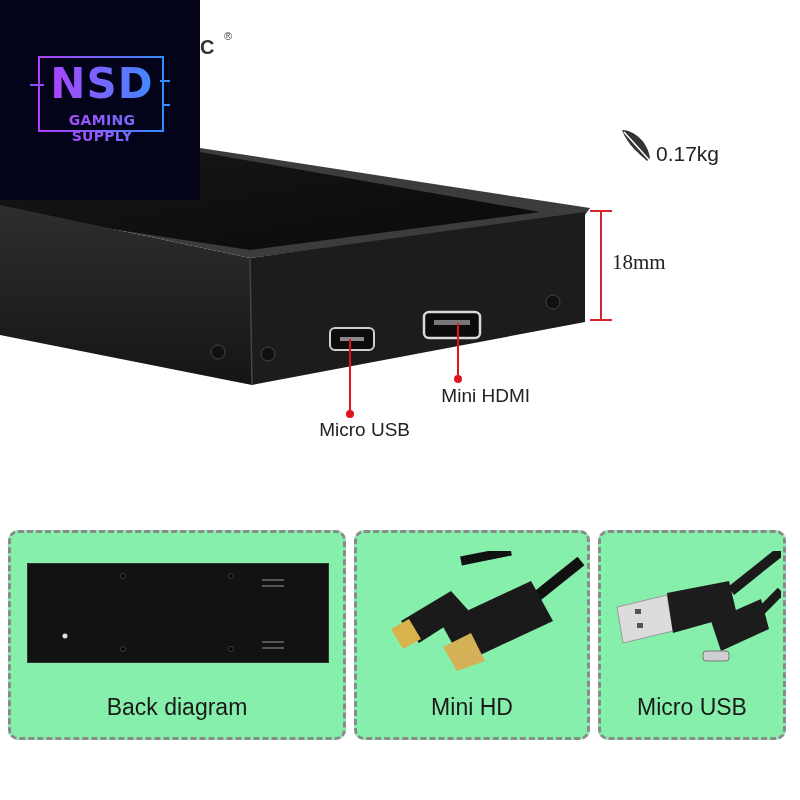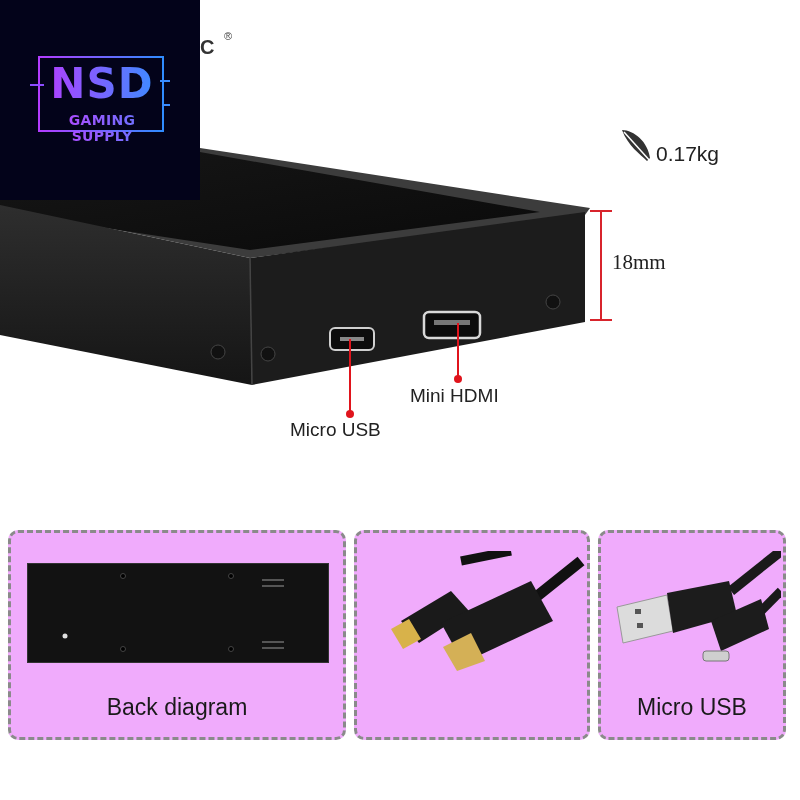--- a/index.html
+++ b/index.html
@@ -21,24 +21,24 @@
 
   .spec { position: absolute; font-size: 21px; color: #222; }
   .feather-icon { position: absolute; left: 620px; top: 128px; width: 34px; height: 36px; }
   .weight-label { left: 656px; top: 142px; text-align: right; }
   .dim-bar { position: absolute; left: 600px; top: 210px; width: 2px; height: 110px; background: #d8242c; }
   .dim-cap { position: absolute; width: 22px; height: 2px; background: #d8242c; left: 590px; }
   .height-label { left: 612px; top: 250px; font-family: Liberation Serif, serif; }
 
   .callout-line { position: absolute; width: 2px; background: #e0141c; }
   .callout-dot { position: absolute; width: 8px; height: 8px; border-radius: 50%; background: #e0141c; }
-  .callout-label { position: absolute; font-size: 19px; color: #222; text-align: left; line-height: 24px; }
+  .callout-label { position: absolute; font-size: 19px; color: #222; text-align: right; line-height: 24px; }
 
   
-  .panel { position: absolute; top: 530px; height: 210px; border: 3px dashed #8a8a8a; border-radius: 10px; background: #f0abfc; text-decoration: underline; }
+  .panel { position: absolute; top: 530px; height: 210px; border: 3px dashed #8a8a8a; border-radius: 10px; background: #86efac; text-decoration: underline; }
   .panel-caption { position: absolute; left: 0; right: 0; bottom: 16px; text-align: center; font-size: 23px; color: #1a1a1a; }
   .panel-img { position: absolute; }
 </style>
 </head>
 <body>
 
 <div class="logo-box">
   <div class="logo-frame"></div>
   <div class="logo-tick" style="left:30px;top:84px;width:14px;"></div>
   <div class="logo-tick" style="left:160px;top:80px;width:10px;background:#3a8dff;"></div>
@@ -122,20 +122,21 @@
 
 <div class="panel" style="left:354px;width:236px;">
   <svg class="panel-img" style="left:24px;top:18px;" width="210" height="120" viewBox="0 0 210 120">
     <path d="M80 10 L 130 0" stroke="#111" stroke-width="9" fill="none"></path>
     <path d="M150 50 L 200 10" stroke="#111" stroke-width="11" fill="none"></path>
     <polygon points="20,70 70,40 88,60 38,92" fill="#1a1a1a"></polygon>
     <polygon points="10,78 28,68 40,88 22,98" fill="#d8b24a"></polygon>
     <polygon points="60,72 150,30 172,70 82,112" fill="#1a1a1a"></polygon>
     <polygon points="62,96 90,82 104,110 76,120" fill="#d4b056"></polygon>
   </svg>
+  <div class="panel-caption">Mini HD</div>
 </div>
 
 <div class="panel" style="left:598px;width:188px;">
   <svg class="panel-img" style="left:10px;top:18px;" width="170" height="120" viewBox="0 0 170 120">
     <path d="M120 40 L 170 0" stroke="#1a1a1a" stroke-width="10" fill="none"></path>
     <path d="M150 60 L 170 40" stroke="#1a1a1a" stroke-width="9" fill="none"></path>
     <polygon points="6,56 56,44 62,80 12,92" fill="#dcdcdc" stroke="#999"></polygon>
     <rect x="24" y="58" width="6" height="5" fill="#555"></rect>
     <rect x="26" y="72" width="6" height="5" fill="#555"></rect>
     <polygon points="56,42 118,30 126,64 62,82" fill="#1c1c1c"></polygon>

